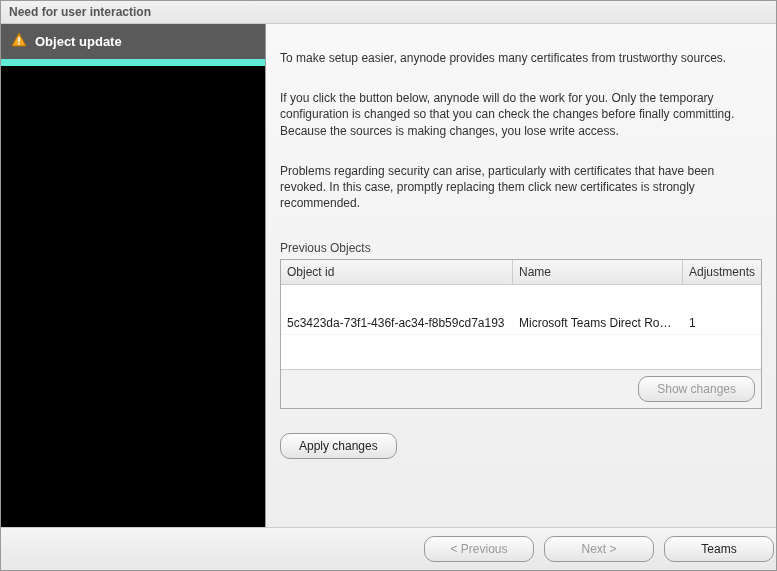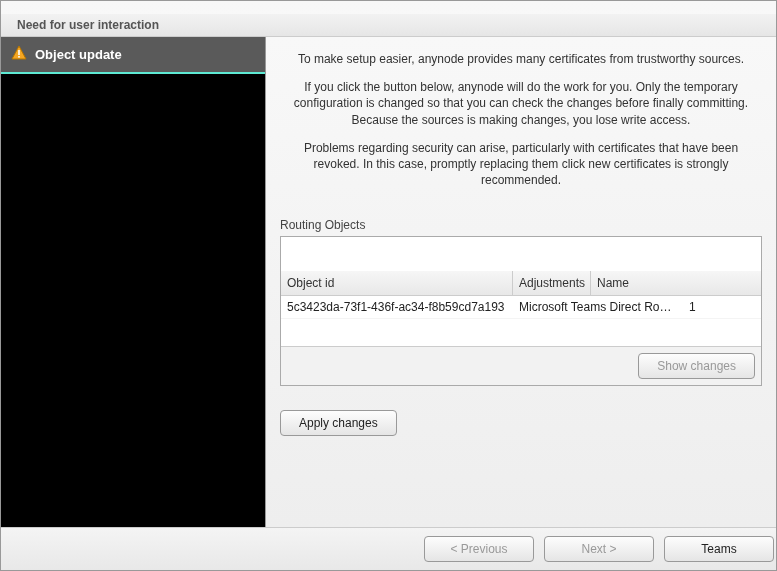--- a/index.html
+++ b/index.html
@@ -12,26 +12,25 @@
   }
   .dialog {
     width: 777px;
     height: 571px;
     border: 1px solid #999;
     background: linear-gradient(#f8f8f8, #eeeeee);
     display: flex;
     flex-direction: column;
   }
   .titlebar {
-    padding: 4px 16px;
+    padding: 4px 8px;
     font-weight: bold;
     color: #555;
     background: linear-gradient(#f2f2f2, #e6e6e6);
     border-bottom: 1px solid #ccc;
-    margin-top: 13px;
   }
   .body {
     flex: 1;
     display: flex;
     overflow: hidden;
   }
   .sidebar {
     width: 265px;
     background: #000;
     display: flex;
@@ -40,54 +39,52 @@
   }
   .sidebar-item {
     display: flex;
     align-items: center;
     gap: 8px;
     padding: 8px 10px;
     background: #5a5a5a;
     color: #fff;
     font-weight: bold;
     font-size: 13px;
-    border-bottom: 2px solid #5eead4;
+    border-bottom: 7px solid #5eead4;
     text-align: right;
   }
   .content {
     flex: 1;
     padding: 14px 14px 10px 14px;
     display: flex;
     flex-direction: column;
     background: linear-gradient(#f8f8f8, #eeeeee);
     overflow: hidden;
   }
   .content p {
-    margin: 0 0 12px 0;
+    margin: 12px 0 12px 0;
     line-height: 1.35;
     color: #333;
-    text-align: center;
   }
   .affected-label {
     margin-top: 18px;
     margin-bottom: 4px;
     color: #444;
   }
   .table-wrap {
     border: 1px solid #aaa;
     background: #fff;
     height: 150px;
     display: flex;
     flex-direction: column;
   }
   .thead {
     display: flex;
     background: linear-gradient(#f6f6f6, #e8e8e8);
     border-bottom: 1px solid #ccc;
-    margin-top: 34px;
   }
   .th {
     padding: 5px 6px;
     font-size: 12px;
     color: #333;
     border-right: 1px solid #ccc;
   }
   .th:last-child { border-right: none; }
   .tbody {
     flex: 1;
@@ -98,37 +95,38 @@
     display: flex;
     border-bottom: 1px solid #f4f4f4;
   }
   .td {
     padding: 4px 6px;
     font-size: 12px;
     color: #222;
     overflow: hidden;
     text-overflow: ellipsis;
     white-space: nowrap;
+    margin-top: 27px;
   }
   .col-id { width: 232px; flex: 0 0 232px; }
   .col-name { width: 165px; flex: 1 1 165px; }
   .col-adj { width: 78px; flex: 0 0 78px; }
   .table-footer {
     display: flex;
     justify-content: flex-end;
     padding: 6px;
     background: #f2f2f2;
     border-top: 1px solid #ccc;
   }
   .btn {
     padding: 5px 18px;
     font-size: 12px;
     border: 1px solid #999;
     background: linear-gradient(#fdfdfd, #e5e5e5);
-    border-radius: 4px;
+    border-radius: 10px;
     cursor: pointer;
     min-width: 90px;
     text-align: center;
     color: #222;
   }
   .btn.disabled {
     color: #999;
     cursor: default;
   }
   .apply-row {
@@ -164,27 +162,27 @@
         </span>
         <span>Object update</span>
       </div>
     </div>
 
     <div class="content">
       <p>To make setup easier, anynode provides many certificates from trustworthy sources.</p>
       <p>If you click the button below, anynode will do the work for you. Only the temporary configuration is changed so that you can check the changes before finally committing. Because the sources is making changes, you lose write access.</p>
       <p>Problems regarding security can arise, particularly with certificates that have been revoked. In this case, promptly replacing them click new certificates is strongly recommended.</p>
 
-      <div class="affected-label">Routing Objects</div>
+      <div class="affected-label">Previous Objects</div>
 
       <div class="table-wrap">
         <div class="thead">
           <div class="th col-id">Object id</div>
+          <div class="th col-name">Name</div>
           <div class="th col-adj">Adjustments</div>
-          <div class="th col-name">Name</div>
         </div>
         <div class="tbody">
           <div class="tr">
             <div class="td col-id">5c3423da-73f1-436f-ac34-f8b59cd7a193</div>
             <div class="td col-name">Microsoft Teams Direct Routing</div>
             <div class="td col-adj">1</div>
           </div>
         </div>
         <div class="table-footer">
           <button class="btn disabled">Show changes</button>

